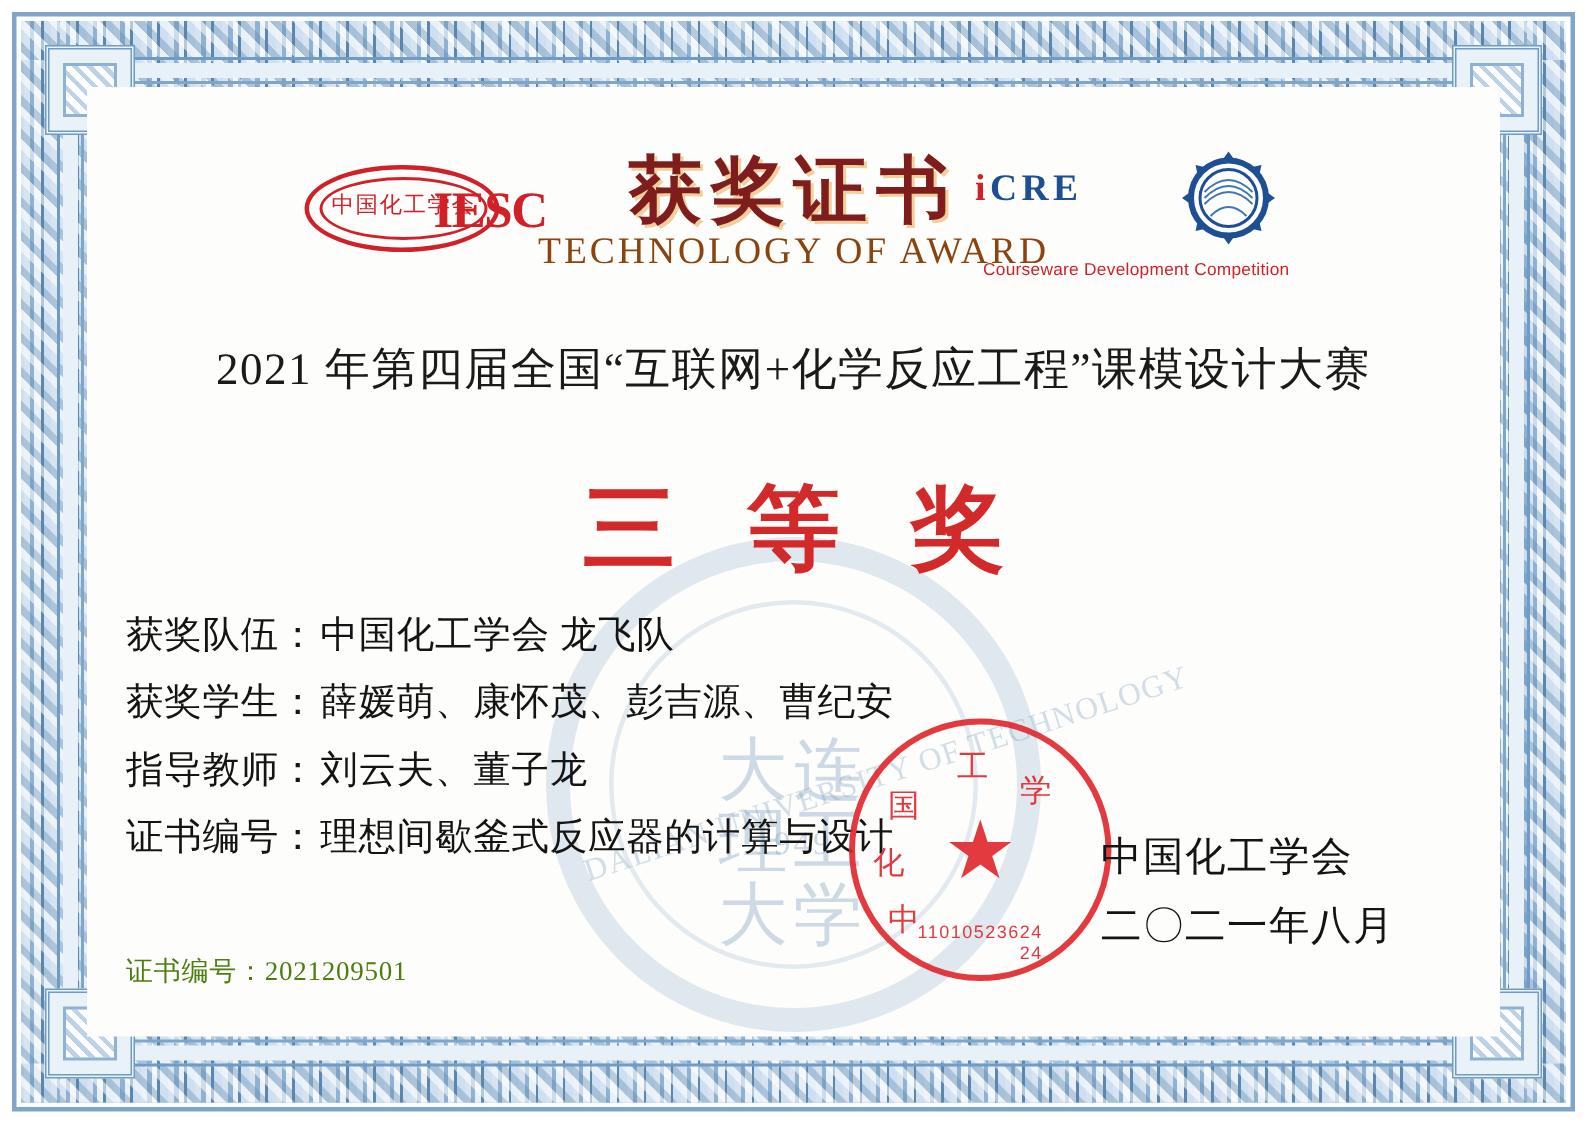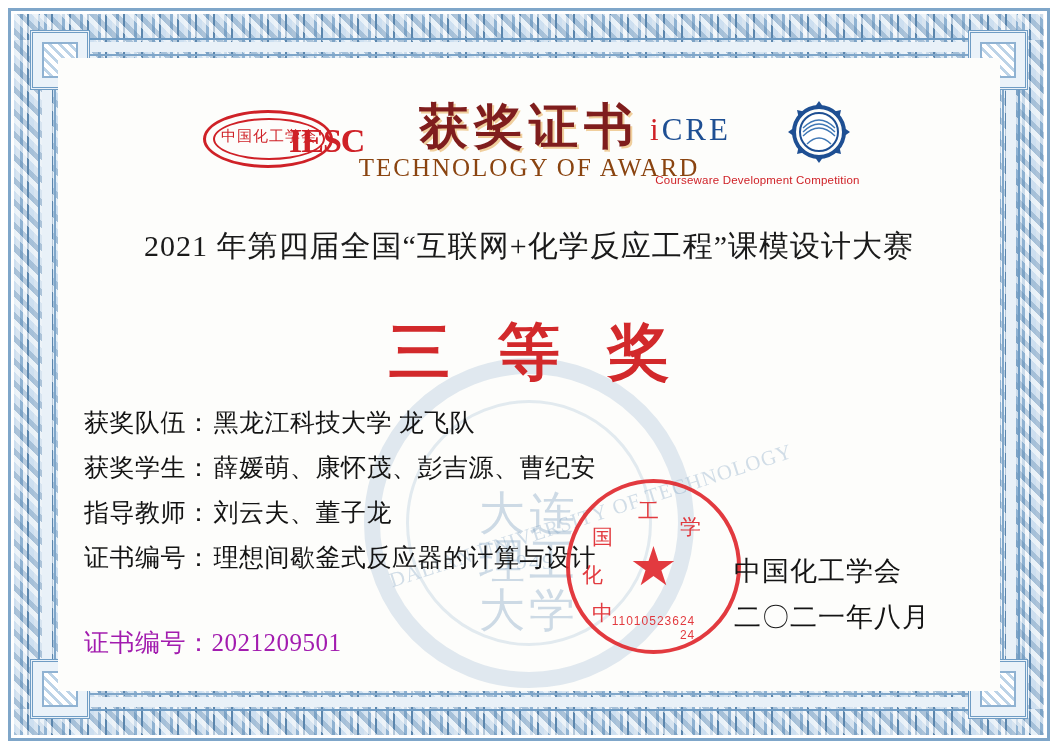--- a/index.html
+++ b/index.html
@@ -259,22 +259,22 @@
     position: absolute;
     right: 135px;
     top: 6px;
     width: 215px;
     height: 92px;
   }
   .icre-word {
     position: absolute;
     left: 0;
     top: 14px;
-    font-size: 31px;
-    font-weight: normal;
+    font-size: 25px;
+    font-weight: bold;
     letter-spacing: 3px;
     color: #1e4f93;
     font-family: "Liberation Serif", serif;
   }
   .icre-word .i { color: #cf2127; }
   .icre-gear {
     position: absolute;
     right: 14px;
     top: 2px;
     width: 64px;
@@ -341,22 +341,22 @@
   }
   .field-value {
     white-space: nowrap;
   }
 
   
   .serial {
     position: absolute;
     left: 26px;
     bottom: 32px;
-    font-size: 25px;
-    color: #a21caf;
+    font-size: 18px;
+    color: #4d7c0f;
     letter-spacing: 0.5px;
   }
 
   
   .seal-block {
     position: absolute;
     right: 34px;
     bottom: 22px;
     width: 400px;
     height: 190px;
@@ -489,21 +489,21 @@
     </div>
 
     <div class="competition">2021 年第四届全国“互联网+化学反应工程”课模设计大赛</div>
 
     <div class="prize">三 等 奖</div>
 
     <div class="fields">
       <div class="field-row">
         <span class="field-label">获奖队伍</span>
         <span class="field-colon">：</span>
-        <span class="field-value">黑龙江科技大学  龙飞队</span>
+        <span class="field-value">中国化工学会  龙飞队</span>
       </div>
       <div class="field-row">
         <span class="field-label">获奖学生</span>
         <span class="field-colon">：</span>
         <span class="field-value">薛媛萌、康怀茂、彭吉源、曹纪安</span>
       </div>
       <div class="field-row">
         <span class="field-label">指导教师</span>
         <span class="field-colon">：</span>
         <span class="field-value">刘云夫、董子龙</span>

